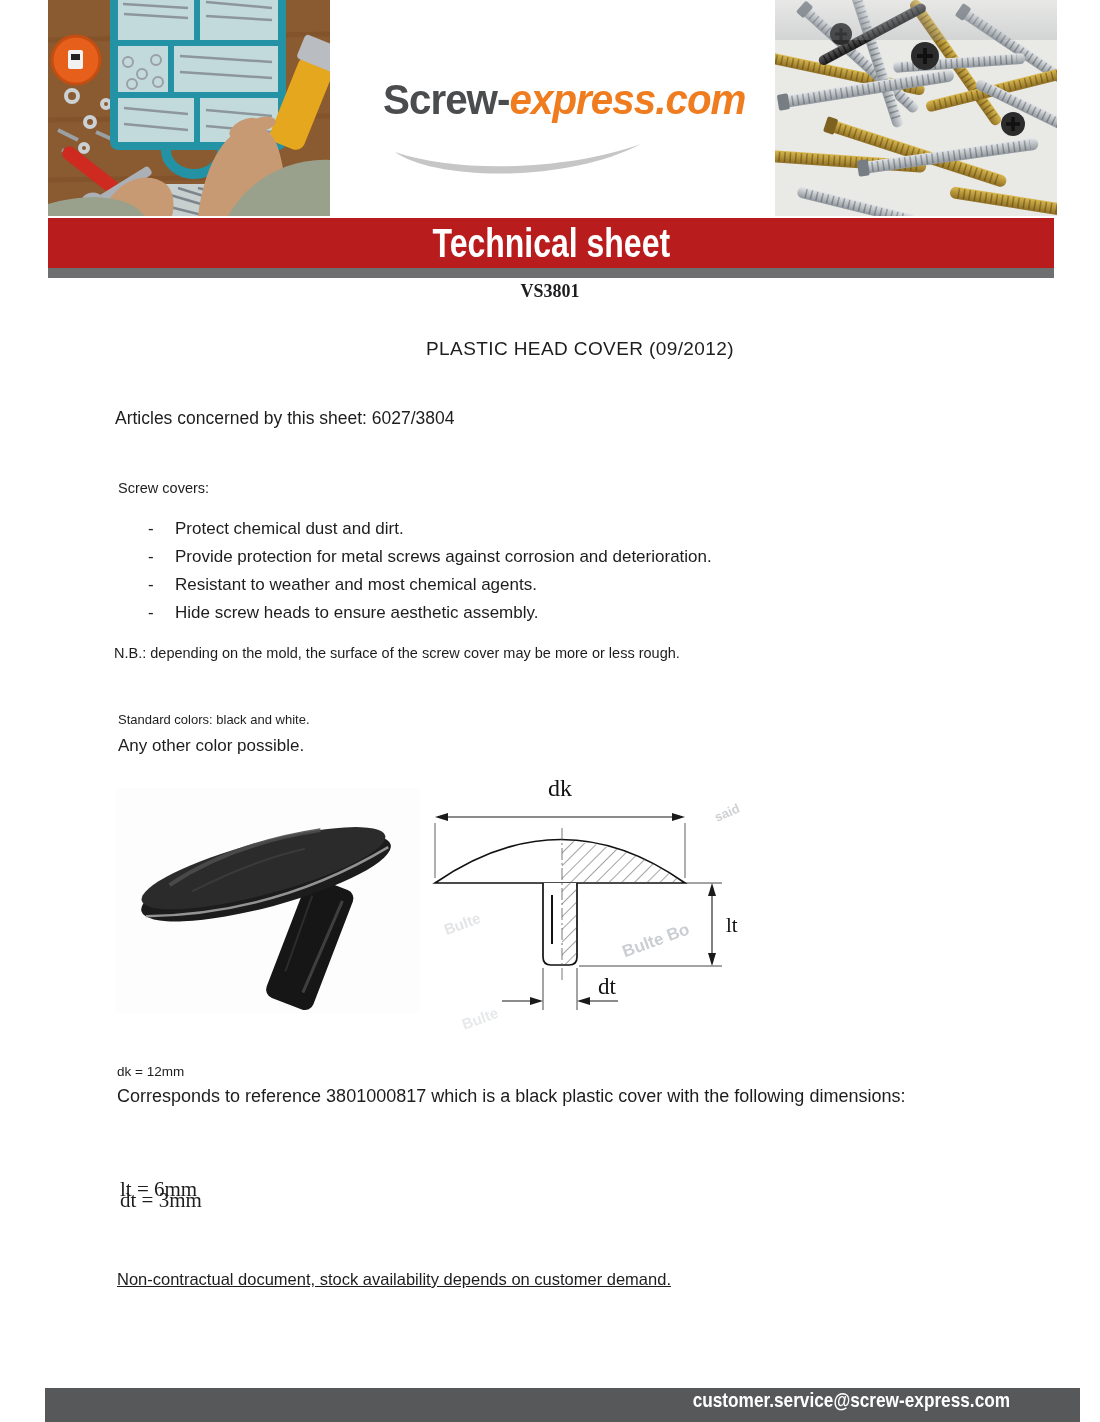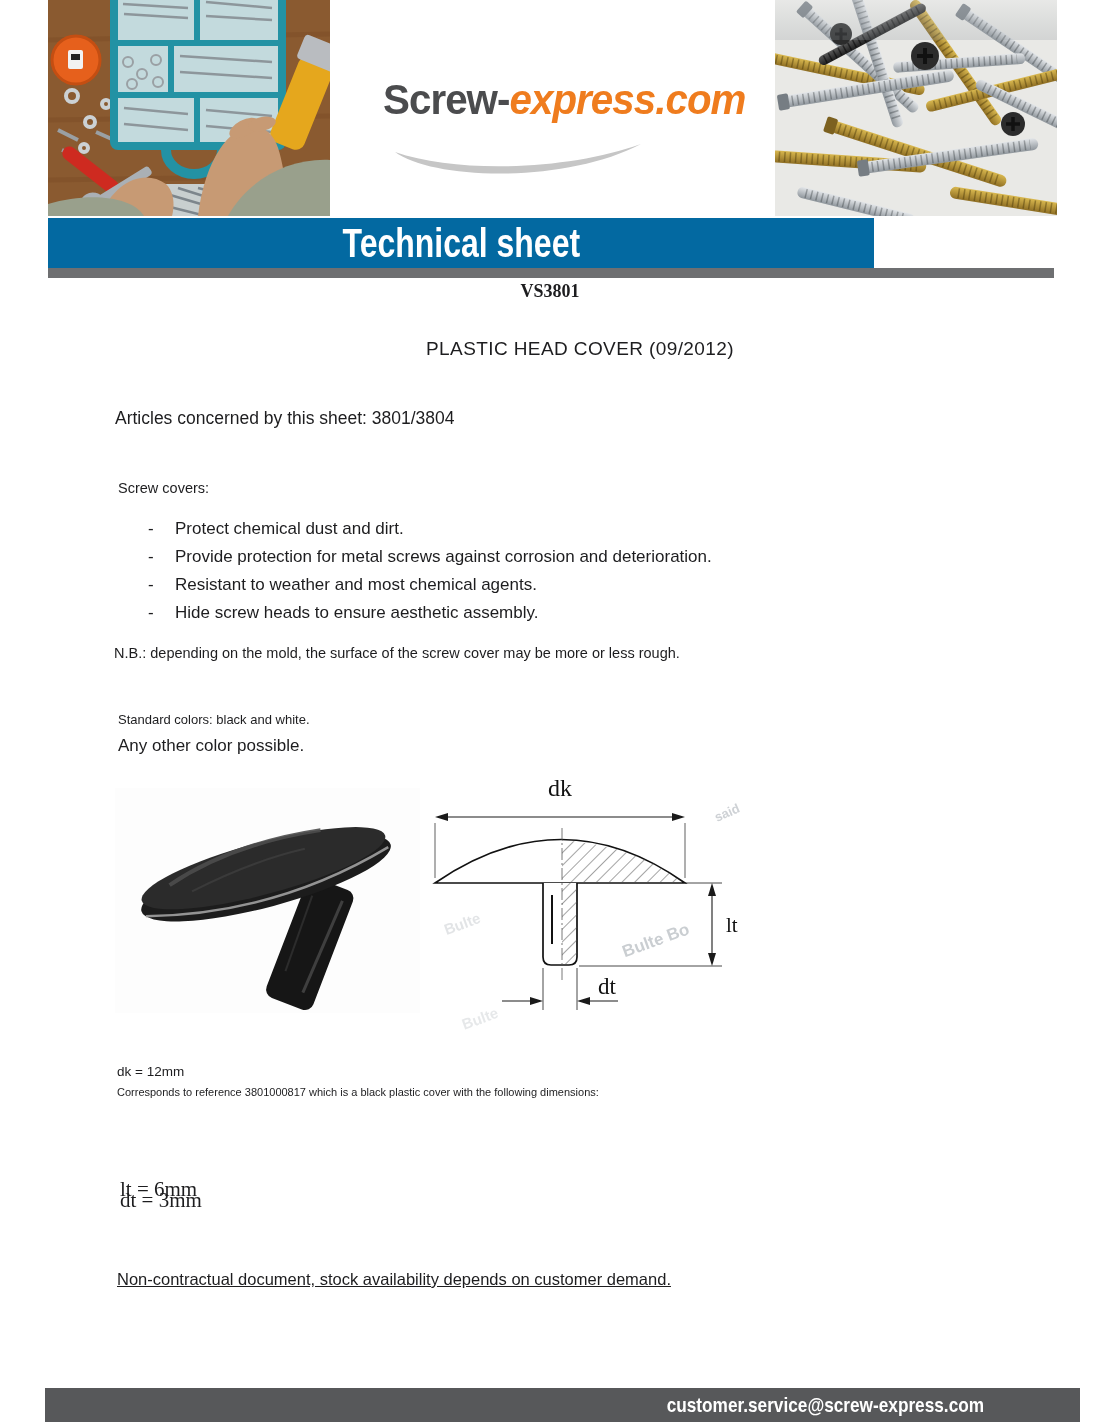--- a/index.html
+++ b/index.html
@@ -9,51 +9,51 @@
   .photo{position:absolute;top:0;height:216px;overflow:hidden;}
   .photo-left{left:48px;width:282px;}
   .photo-right{left:775px;width:282px;}
   .logo-wrap{position:absolute;left:383px;top:76px;width:345px;height:100px;}
   .logo-text{font-size:42px;font-weight:bold;letter-spacing:-1px;white-space:nowrap;
              transform:scaleX(.96);transform-origin:left center;}
   .logo-prefix{color:#4b4c4e;}
   .logo-suffix{color:#ef7c1e;font-style:italic;}
   .swoosh{position:absolute;left:6px;top:64px;}
   
-  .banner{position:absolute;left:48px;top:218px;width:826px;height:50px;background:#0369a1;
+  .banner{position:absolute;left:48px;top:218px;width:1006px;height:50px;background:#b91c1c;
           display:flex;align-items:center;justify-content:center;}
   .banner-title{color:#fff;font-weight:bold;font-size:41px;letter-spacing:0px;
                 transform:scaleX(.78);transform-origin:center;white-space:nowrap;}
   .banner-under{position:absolute;left:48px;top:268px;width:1006px;height:10px;background:#6e6f71;}
   
   .t{position:absolute;white-space:nowrap;}
   .doc-code{left:0;top:281px;width:1100px;text-align:center;
             font-family:"Liberation Serif",serif;font-weight:bold;font-size:18px;}
   .doc-title{left:0;top:338px;width:1100px;text-align:center;font-size:19px;letter-spacing:.4px;margin-left:30px;}
   .articles{left:115px;top:408px;font-size:17.5px;}
   .covers{left:118px;top:480px;font-size:14.5px;}
   .bullets{position:absolute;left:148px;top:519px;margin:0;padding:0;list-style:none;}
   .bullets li{display:flex;font-size:17px;margin-bottom:8px;}
   .bullets .dash{width:27px;flex:none;}
   .nb{left:114px;top:645px;font-size:14.5px;}
   .colors1{left:118px;top:712px;font-size:13px;}
   .colors2{left:118px;top:736px;font-size:17px;}
   .example{left:117px;top:1040px;font-size:16.5px;}
-  .reference{left:117px;top:1086px;font-size:11px;}
+  .reference{left:117px;top:1086px;font-size:18px;}
   .dim-dk{left:117px;top:1064px;font-size:13.5px;}
   .dim-serif{font-family:"Liberation Serif",serif;font-size:21px;}
   .dim-dt{left:120px;top:1152px;margin-top:36px;}
   .dim-lt{left:120px;top:1177px;}
   .disclaimer{left:117px;top:1270px;font-size:16.5px;text-decoration:underline;}
   
   .fig-photo{position:absolute;left:115px;top:788px;}
   .fig-diagram{position:absolute;left:430px;top:768px;}
   
   .footer-bar{position:absolute;left:45px;top:1388px;width:1035px;height:34px;background:#57585a;
-              display:flex;align-items:center;justify-content:flex-end;padding-right:96px;box-sizing:border-box;}
+              display:flex;justify-content:flex-end;padding-right:70px;box-sizing:border-box;}
   .footer-email{color:#fff;font-weight:bold;font-size:21px;white-space:nowrap;
                 transform:scaleX(.82);transform-origin:right center;text-decoration:none;}
 </style>
 </head>
 <body>
 
 <div class="page">
 
   <div class="photo photo-left">
     <svg width="282" height="216" viewBox="0 0 282 216">
@@ -250,21 +250,21 @@
     </svg>
   </div>
 
   <div class="banner">
     <div class="banner-title">Technical sheet</div>
   </div>
   <div class="banner-under"></div>
 
   <div class="t doc-code">VS3801</div>
   <div class="t doc-title">PLASTIC HEAD COVER (09/2012)</div>
-  <div class="t articles">Articles concerned by this sheet: 3801/3804</div>
+  <div class="t articles">Articles concerned by this sheet: 6027/3804</div>
   <div class="t covers">Screw covers:</div>
 
   <ul class="bullets">
     <li>
         <span class="dash">-</span>
         <span>Protect chemical dust and dirt.</span>
       </li>
     <li>
         <span class="dash">-</span>
         <span>Provide protection for metal screws against corrosion and deterioration.</span>

